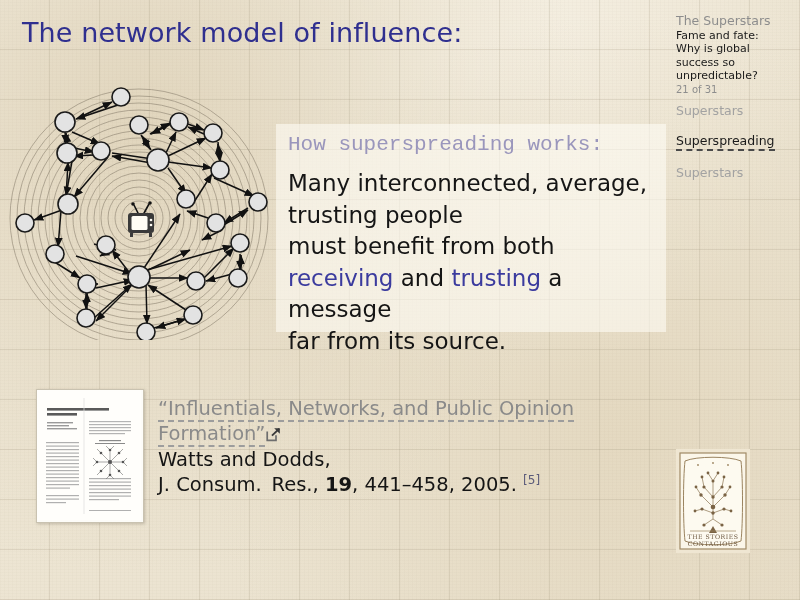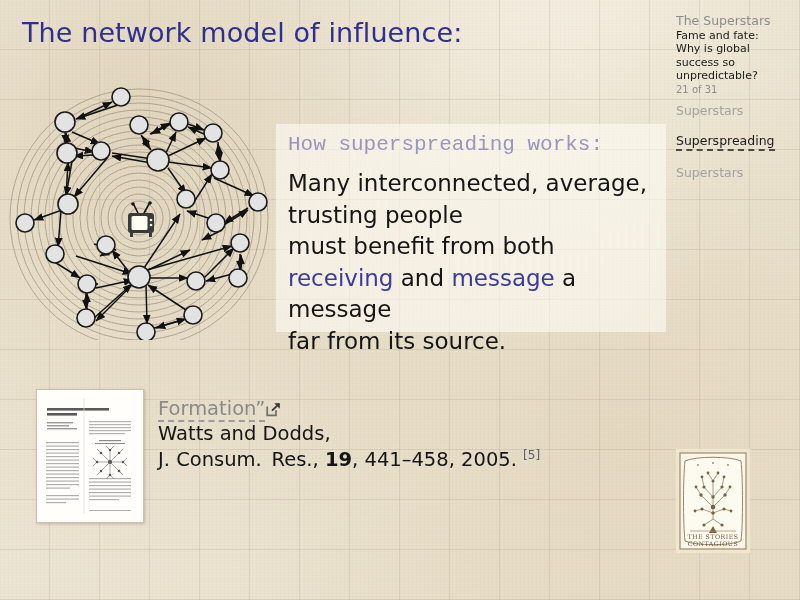--- a/index.html
+++ b/index.html
@@ -215,21 +215,21 @@
       </g>
     </svg>
   </div>
 
   <div id="panel"></div>
   <div id="kicker">How superspreading works:</div>
   <div id="body-text">
     <div>Many interconnected, average,</div>
     <div>trusting people</div>
     <div>must benefit from both</div>
-    <div><span class="hl">receiving</span><span> and </span><span class="hl">message</span><span> a message</span></div>
+    <div><span class="hl">receiving</span><span> and </span><span class="hl">trusting</span><span> a message</span></div>
     <div>far from its source.</div>
   </div>
 
   <div id="thumb">
     <svg width="104" height="130" viewBox="0 0 104 130">
       <rect x="0" y="0" width="104" height="130" fill="#fffefb"></rect>
       <g fill="#5a5a5a">
         <rect x="10" y="18" width="62" height="2.6"></rect>
           <rect x="10" y="23" width="30" height="2.6"></rect>
       </g>
@@ -307,20 +307,21 @@
         <circle cx="73" cy="85" r="1.3"></circle>
           <circle cx="64" cy="81" r="1.3"></circle>
         <circle cx="60" cy="72" r="1.3"></circle>
           <circle cx="64" cy="63" r="1.3"></circle>
       </g>
       <line x1="47" y1="8" x2="47" y2="124" stroke="#dcdcdc" stroke-width="0.7"></line>
     </svg>
   </div>
 
   <div id="cite">
+    <div><span class="cite-link">“Influentials, Networks, and Public Opinion</span></div>
     <div><span class="cite-link">Formation”</span><span class="extlink"><svg width="15" height="15" viewBox="0 0 15 15">
             <path d="M1.2,4.6 L1.2,13.4 L10,13.4 L10,8.2" fill="none" stroke="#6e6e6e" stroke-width="1.7"></path>
             <path d="M6.0,8.6 L13.3,1.6" fill="none" stroke="#3a3a3a" stroke-width="1.9"></path>
             <path d="M8.2,1.2 L13.8,1.2 L13.8,6.8 z" fill="#3a3a3a"></path>
           </svg></span></div>
     <div>Watts and Dodds,</div>
     <div><span>J. Consum. Res.,</span> <span class="bold">19</span><span>, 441–458, 2005.</span> <span class="sup">[5]</span></div>
   </div>
 
   <div id="tarot">

